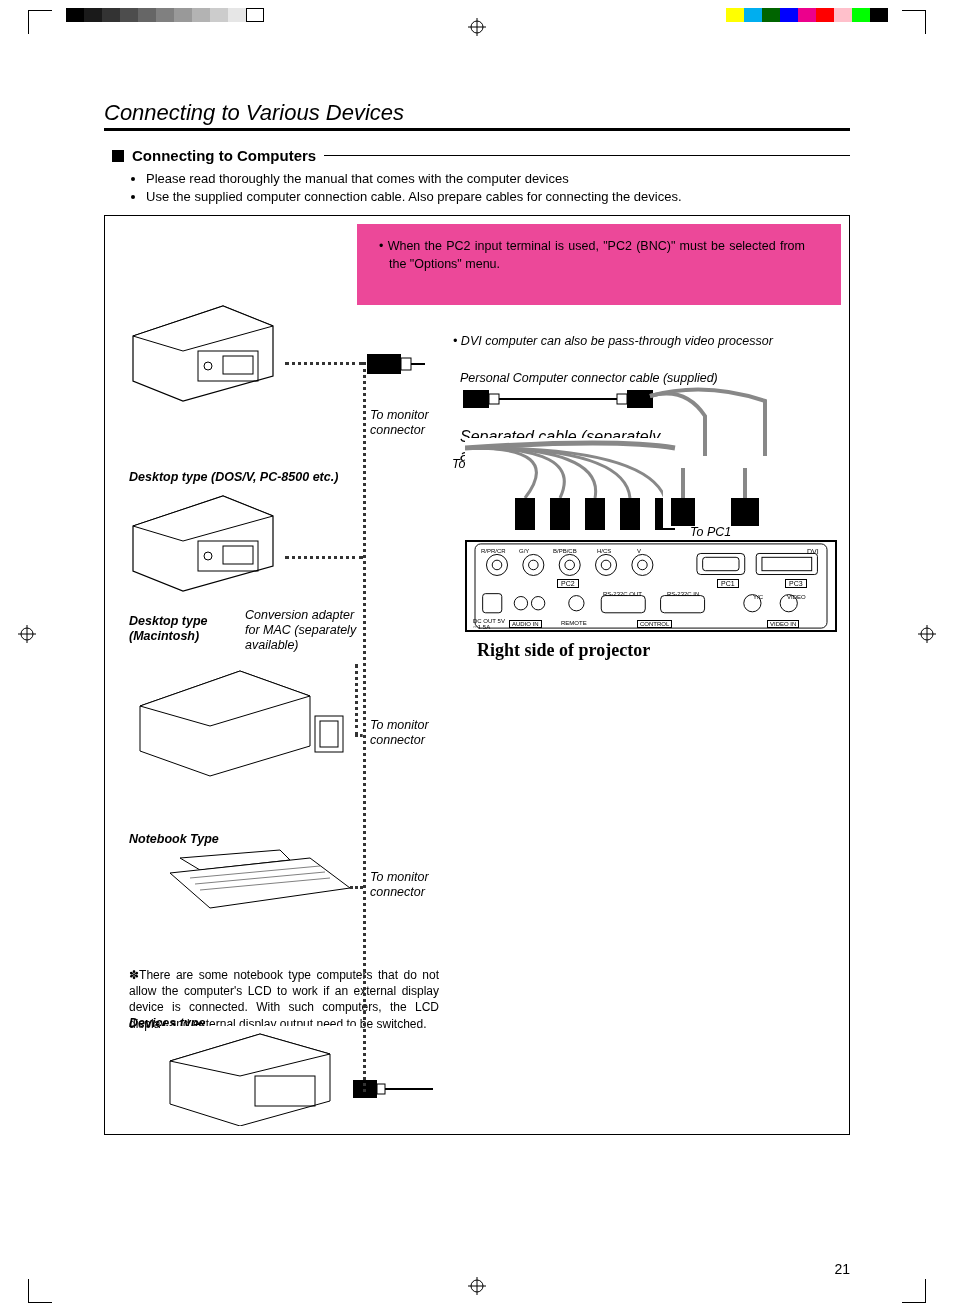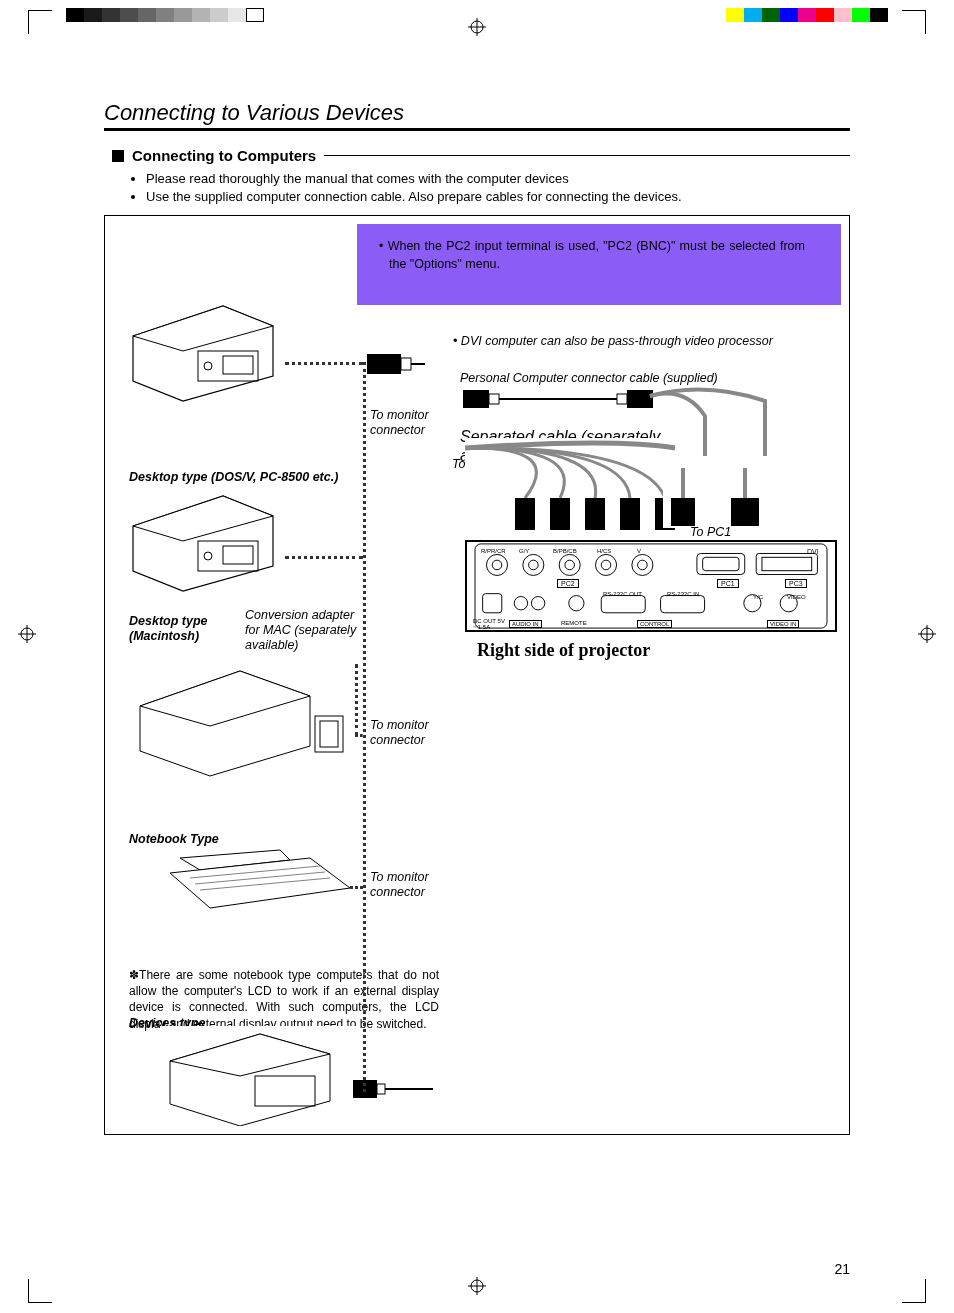--- a/index.html
+++ b/index.html
@@ -61,21 +61,21 @@
     width: 746px;
     height: 920px;
     position: relative;
     overflow: hidden;
   }
 
   .note-box {
     position: absolute;
     top: 8px; left: 252px;
     width: 484px;
-    background: #8b5cf6;
+    background: #ec4899;
     padding: 14px 36px 32px 20px;
     font-size: 12.5px;
     line-height: 1.4;
     text-align: justify;
   }
   .note-box .bul { margin-left: 12px; text-indent: -10px; }
 
   .lbl { position:absolute; font-size:12.5px; line-height:1.2;font-style:italic; }
   .lbl.bold { font-weight: bold; }
 

